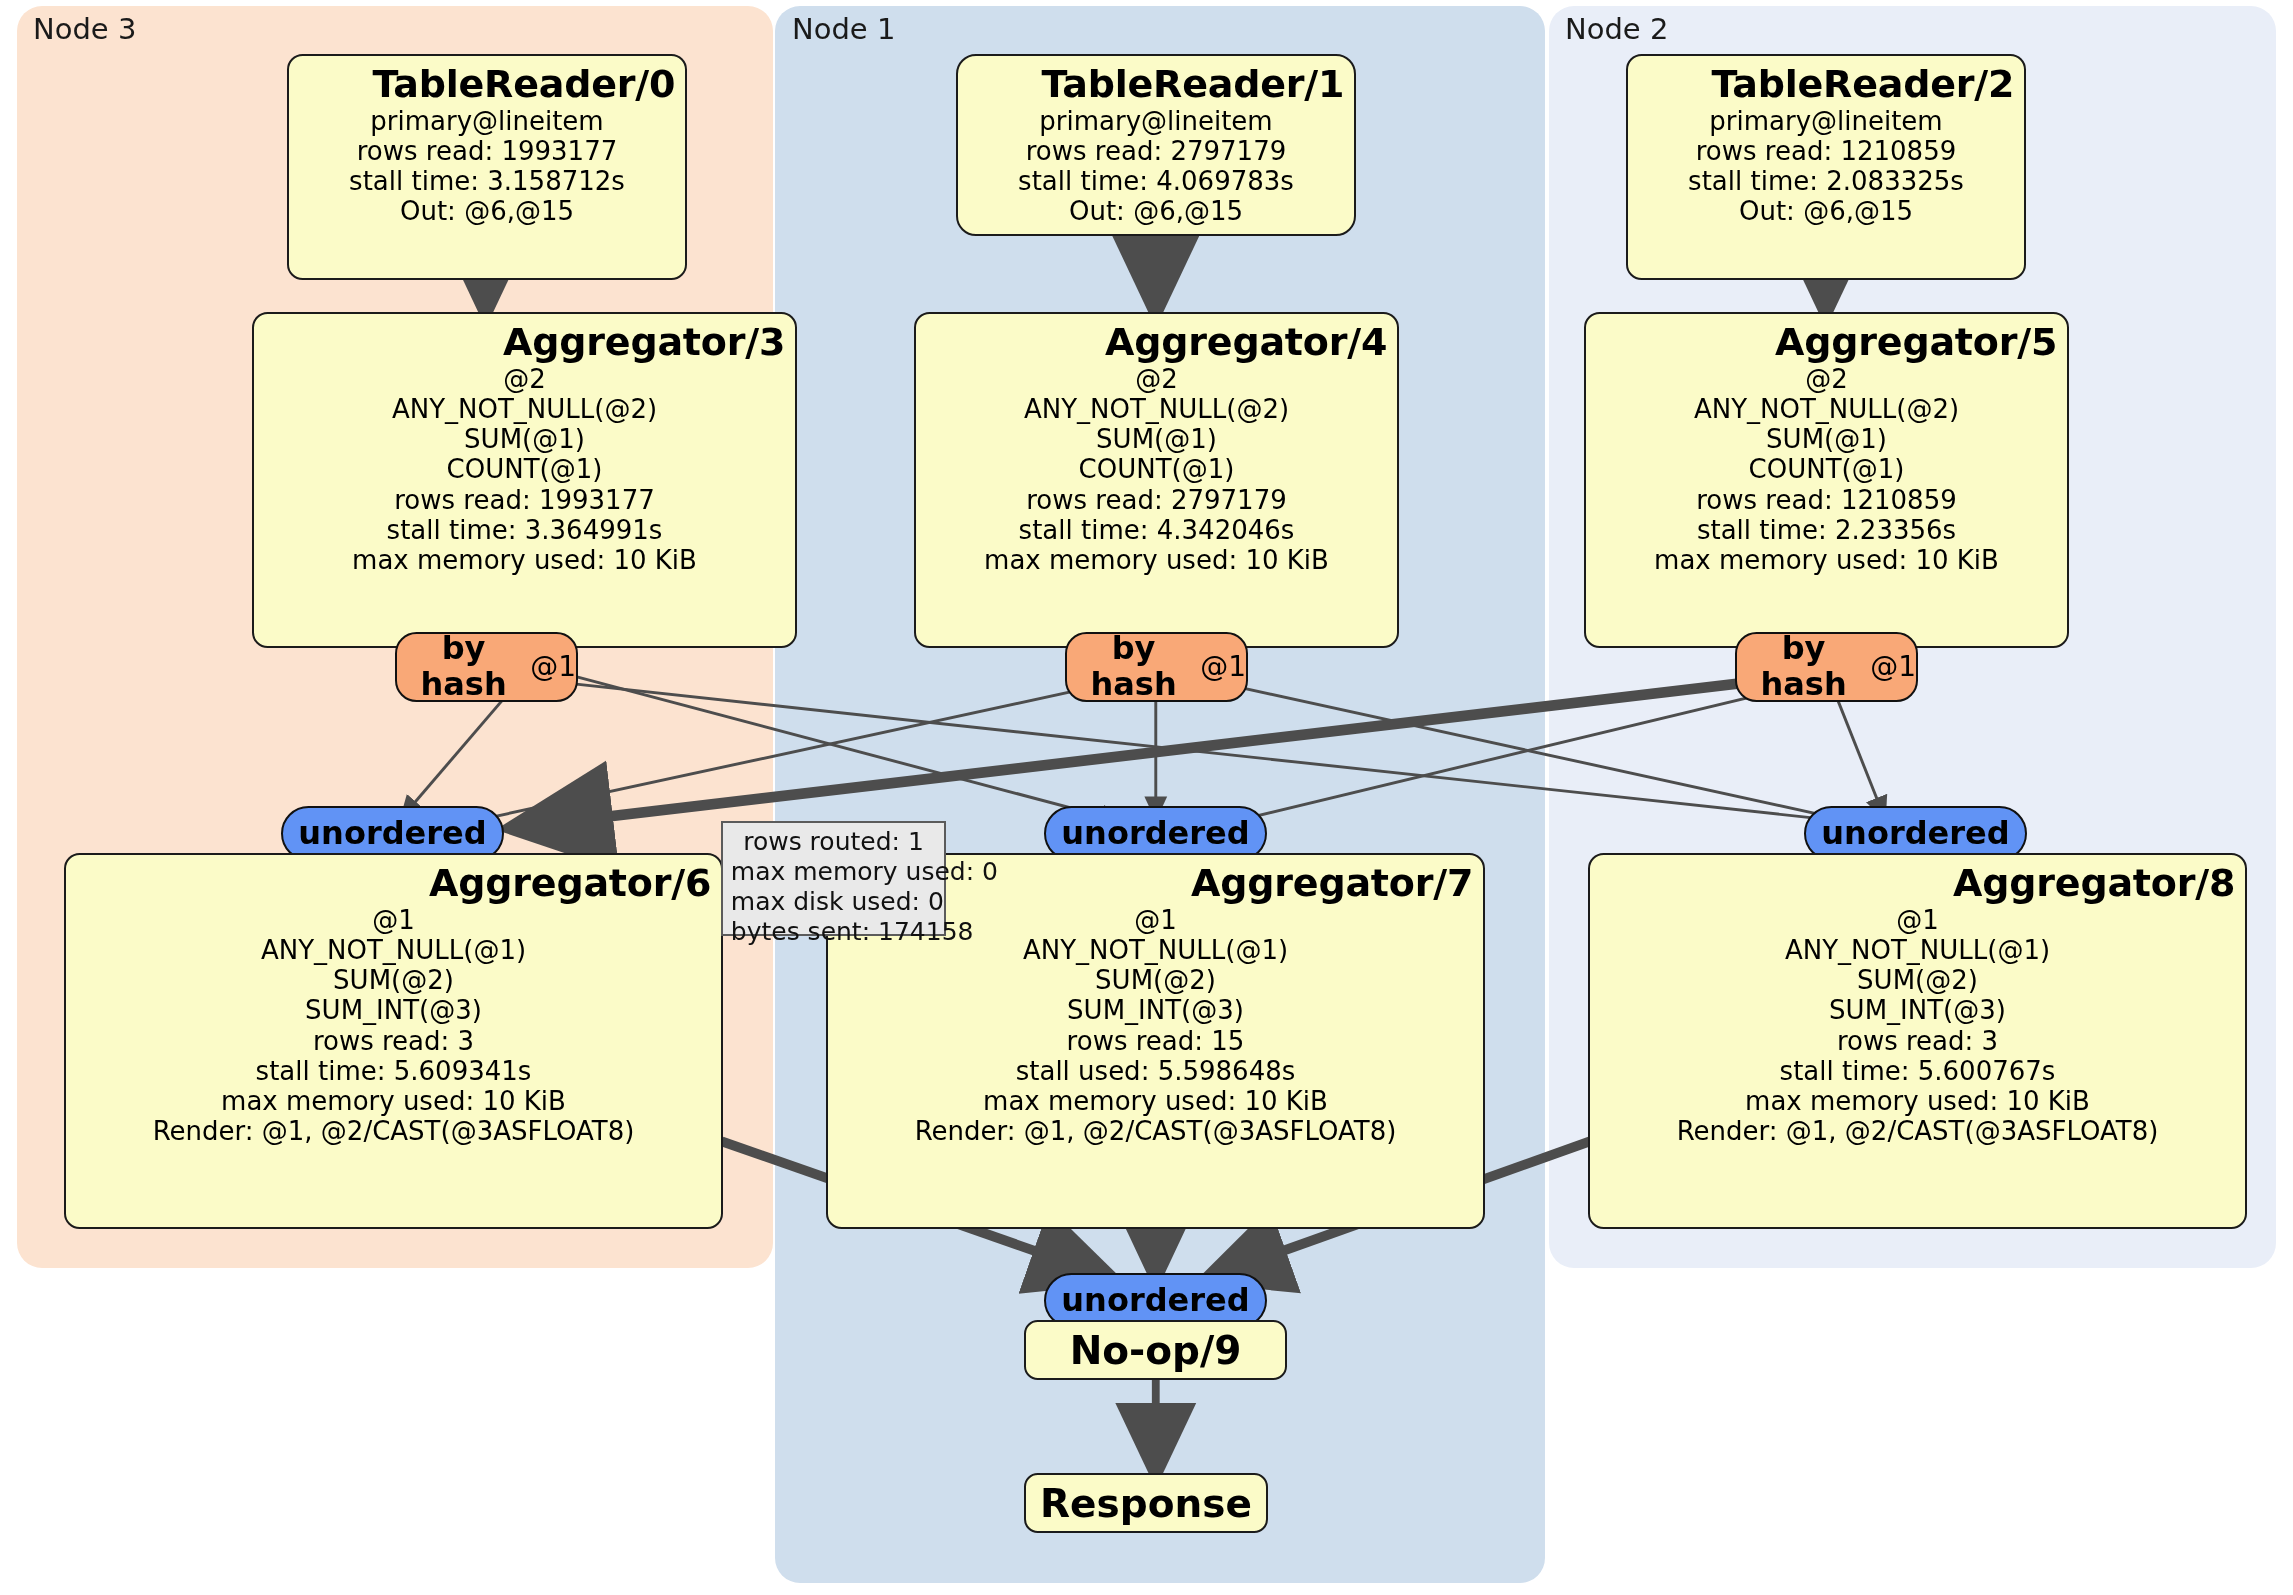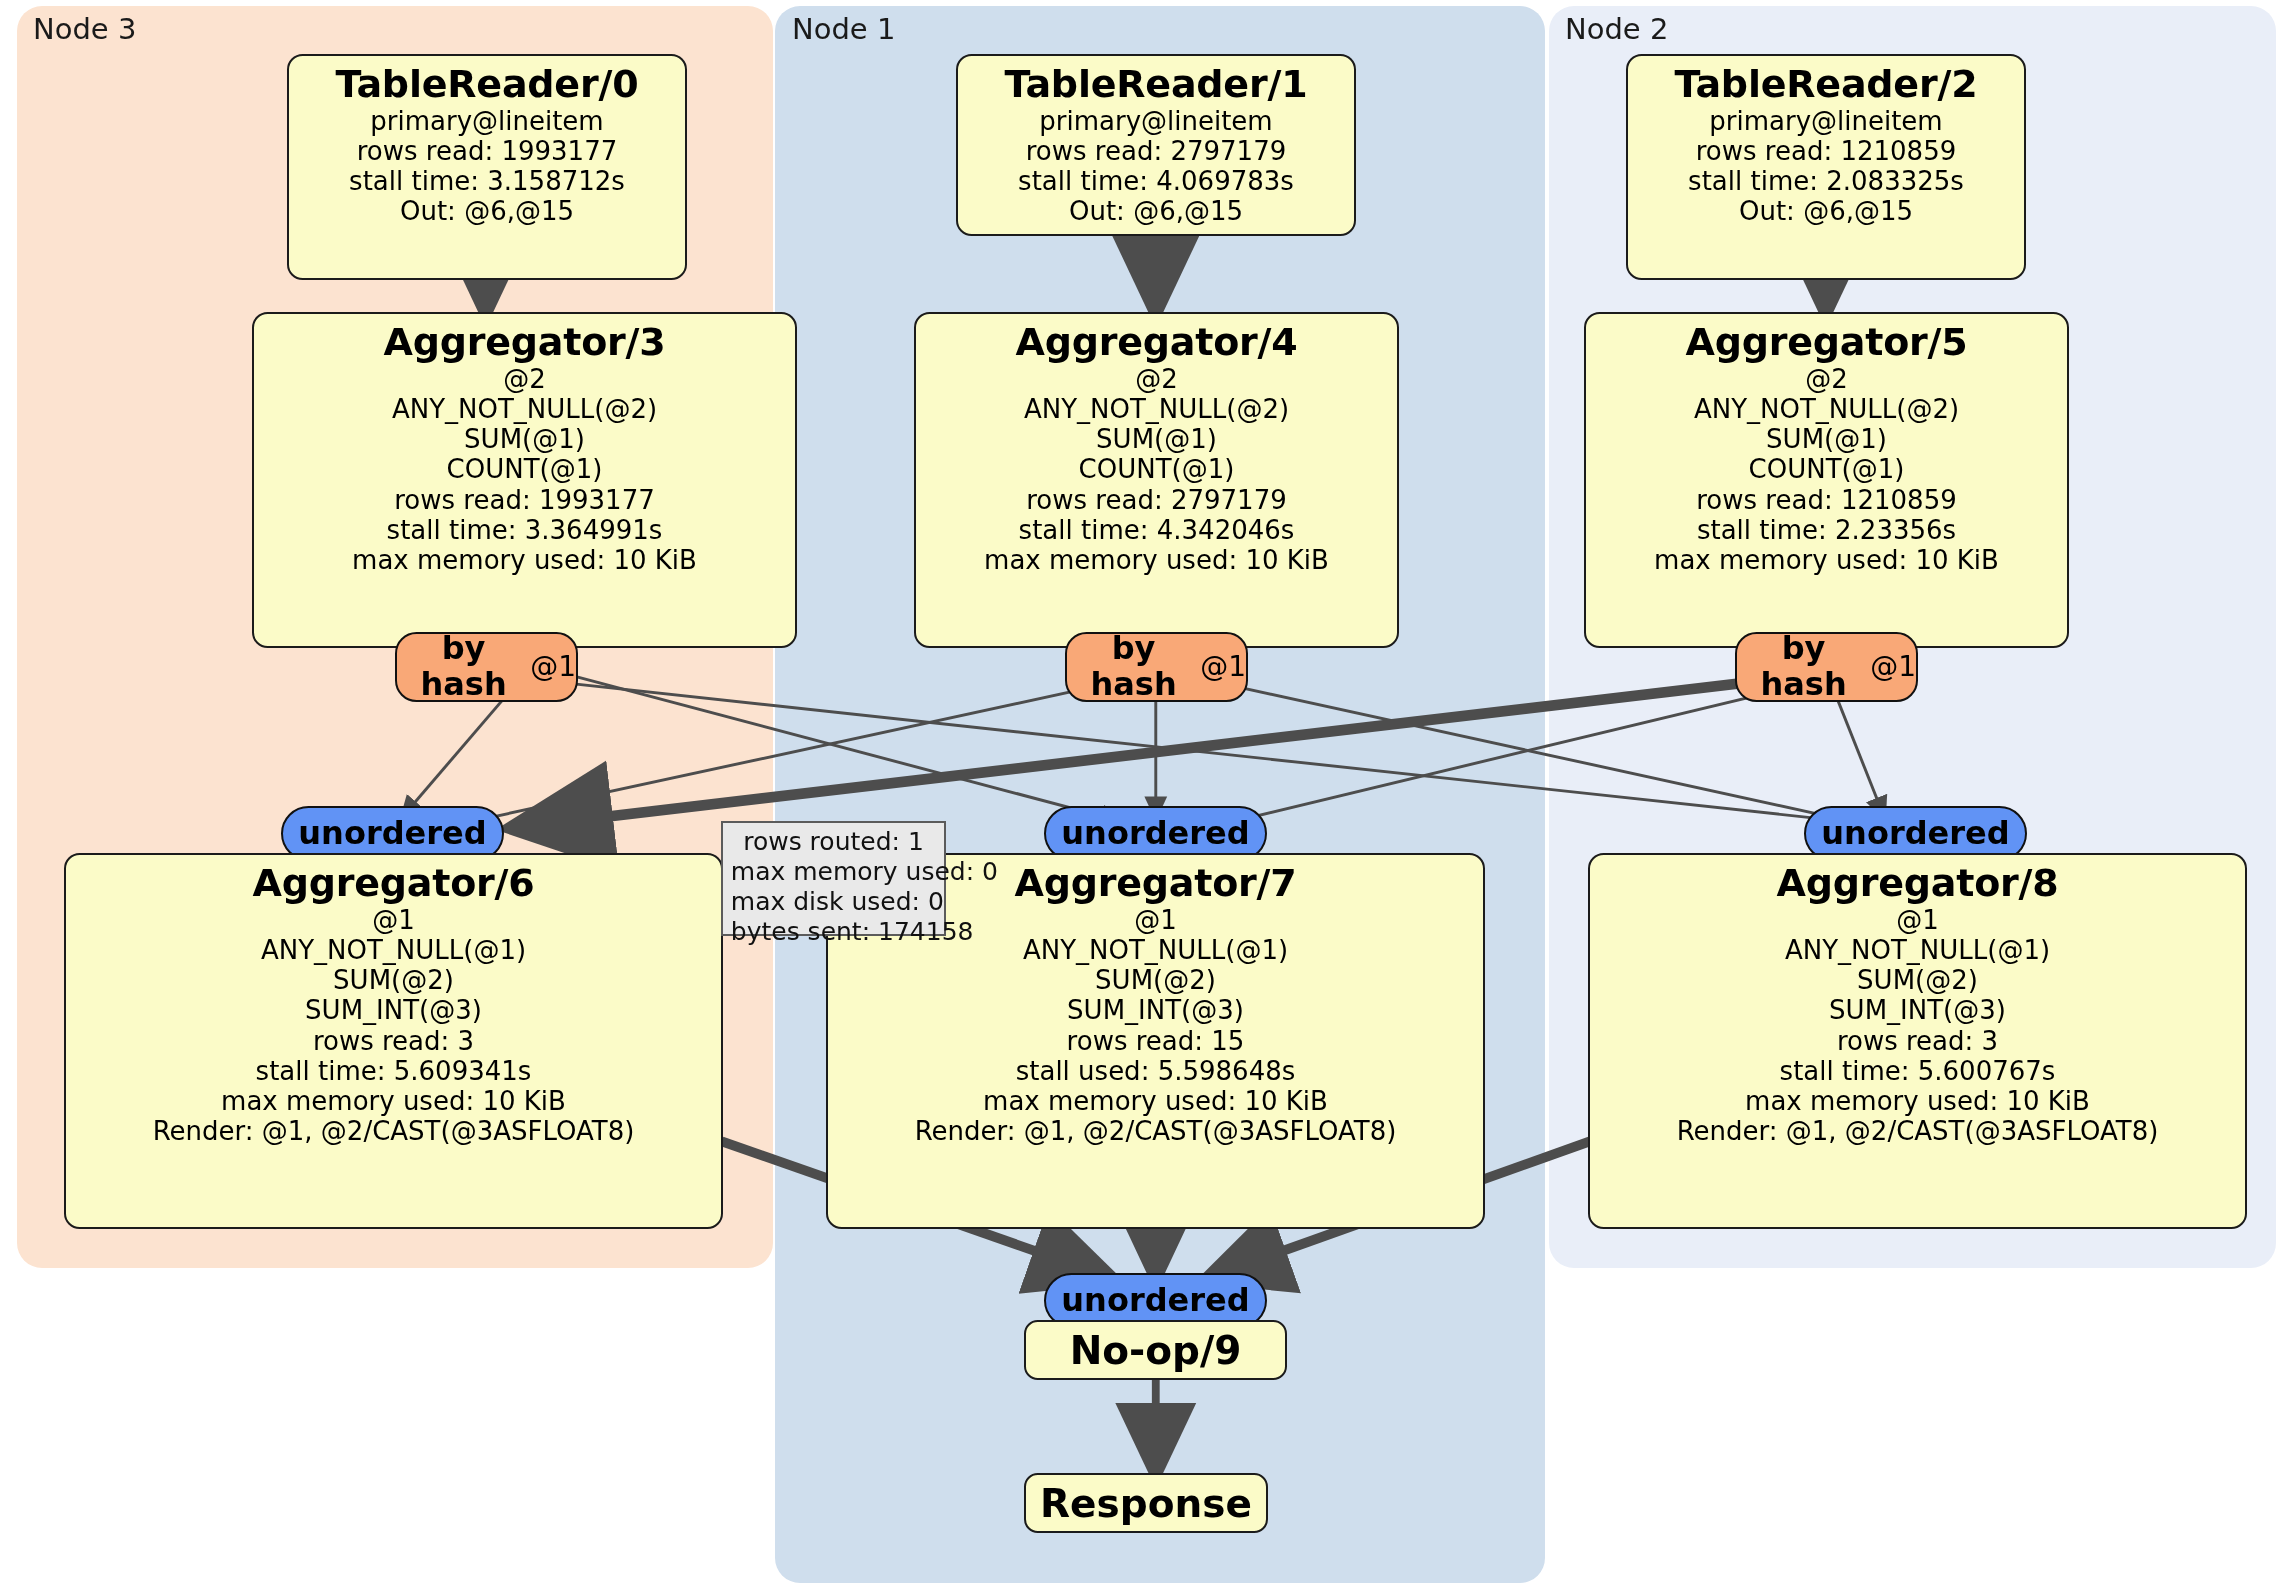--- a/index.html
+++ b/index.html
@@ -14,21 +14,21 @@
   .opbox{
     position:absolute;
     background:#fbfbc8;
     border:2.9px solid #1b1b1b;
     border-radius:15.6px;
     box-sizing:border-box;
     text-align:center;
     padding:5.9px 9.8px 7.8px 9.8px;
     line-height:1.16;
   }
-  .opbox .title{font-weight:bold;font-size:38px;color:#000;letter-spacing:-0.2px;}
+  .opbox .title{font-weight:bold;font-size:38px;color:#000;letter-spacing:-0.2px;text-align:right;}
   .opbox .line{font-size:26px;color:#000;white-space:nowrap;}
 
   .pill{
     position:absolute;
     box-sizing:border-box;
     border:2.9px solid #111;
     text-align:center;
     display:flex;flex-direction:row;align-items:center;justify-content:center;
     line-height:1.12;
   }
@@ -111,21 +111,21 @@
   </svg>
 
   <div class="opbox" style="left:287px;top:54px;width:400px;height:226px;">
     <div class="title">TableReader/0</div>
     <div class="line">primary@lineitem</div>
     <div class="line">rows read: 1993177</div>
     <div class="line">stall time: 3.158712s</div>
     <div class="line">Out: @6,@15</div>
   </div>
 
-  <div class="opbox" style="left:956px;top:54px;width:400px;height:182px;">
+  <div class="opbox" style="left:956px;top:54px;width:400px;height:182px;border-radius:20px;">
     <div class="title">TableReader/1</div>
     <div class="line">primary@lineitem</div>
     <div class="line">rows read: 2797179</div>
     <div class="line">stall time: 4.069783s</div>
     <div class="line">Out: @6,@15</div>
   </div>
 
   <div class="opbox" style="left:1626px;top:54px;width:400px;height:226px;">
     <div class="title">TableReader/2</div>
     <div class="line">primary@lineitem</div>

